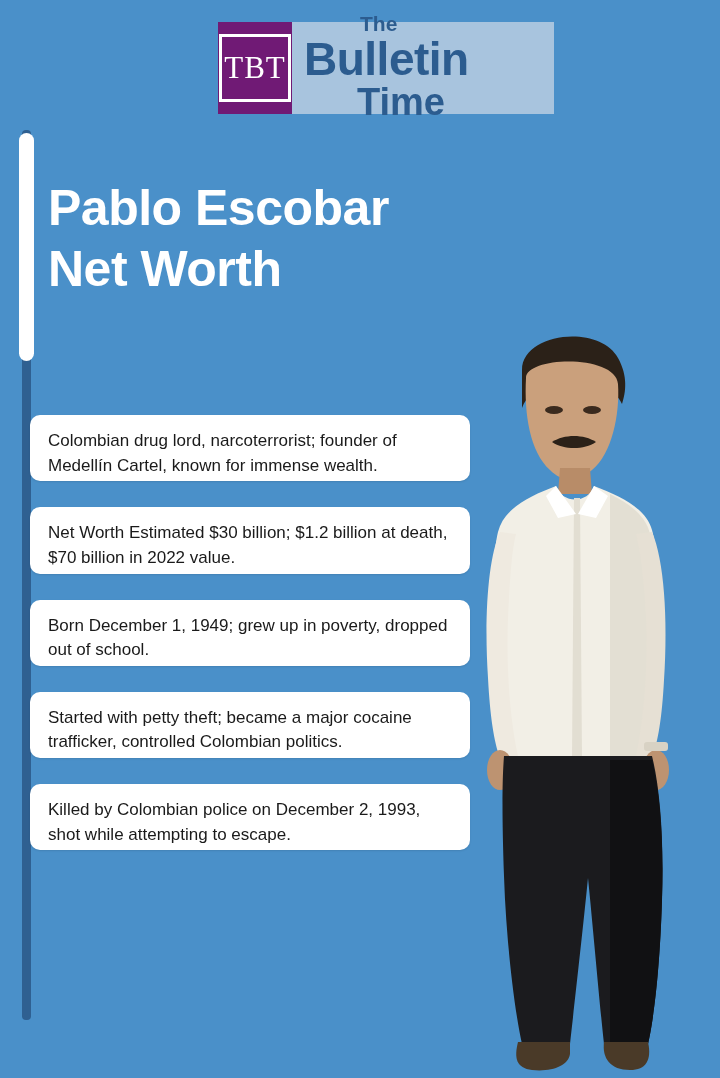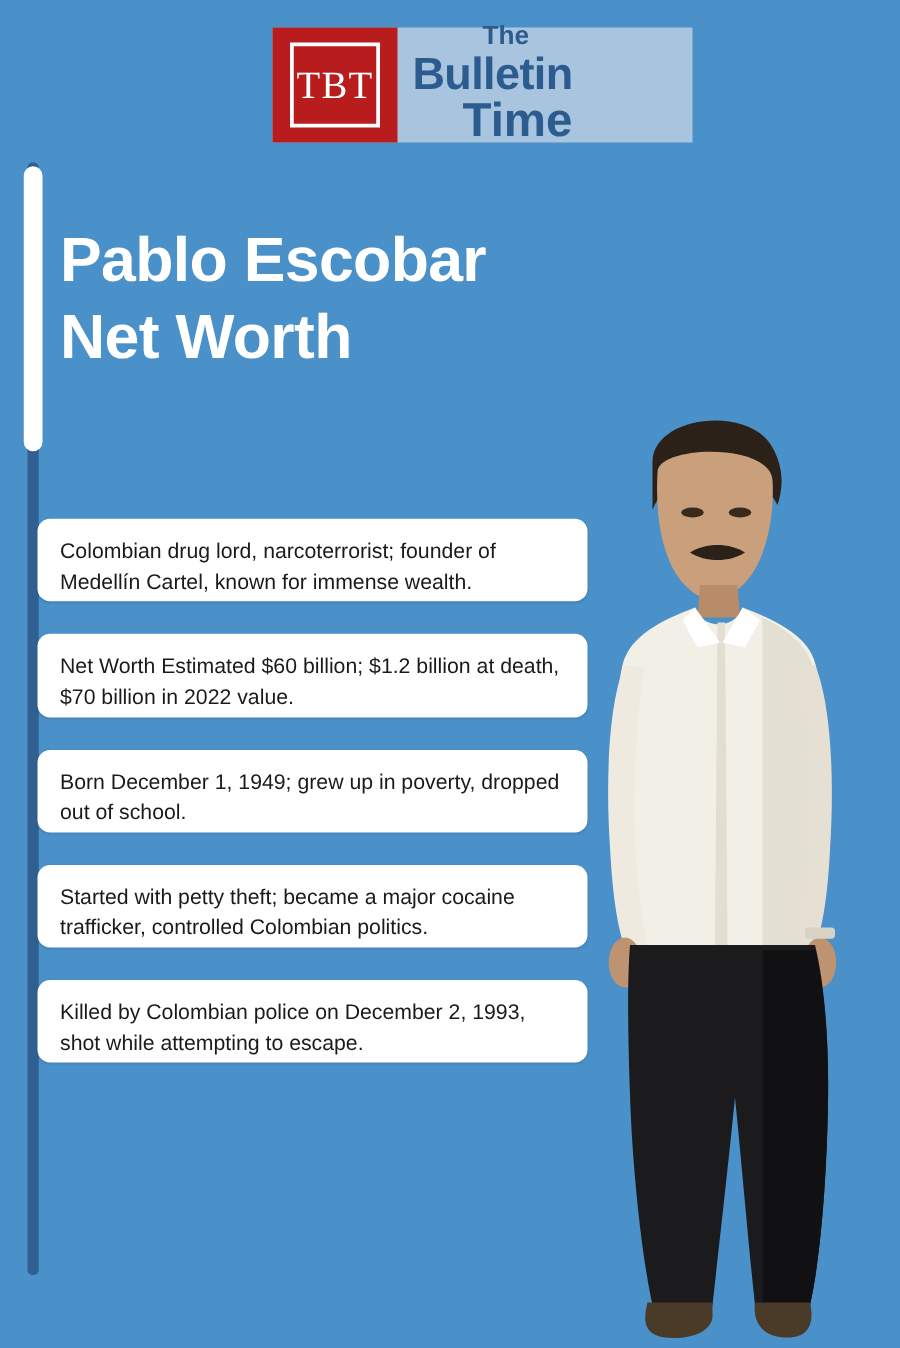--- a/index.html
+++ b/index.html
@@ -26,23 +26,23 @@
     position: absolute;
     top: 22px;
     left: 218px;
     width: 336px;
     height: 92px;
     background: #a8c4de;
     display: flex;
     align-items: center;
   }
   .logo-mark {
-    width: 100px;
+    width: 74px;
     height: 92px;
-    background: #b91c1c;
+    background: #701a75;
     display: flex;
     align-items: center;
     justify-content: center;
     flex: none;
   }
   .logo-mark-inner {
     width: 66px;
     height: 62px;
     border: 3px solid #ffffff;
     display: flex;
@@ -62,21 +62,21 @@
     line-height: 1;
   }
   .logo-text .the {
     font-size: 21px;
     font-weight: 700;
     margin-left: 56px;
     display: block;
     line-height: 1.05;
   }
   .logo-text .bulletin {
-    font-size: 36px;
+    font-size: 46px;
     font-weight: 700;
     display: block;
     letter-spacing: -0.5px;
     line-height: 1.05;
   }
   .logo-text .time {
     font-size: 38px;
     font-weight: 700;
     display: block;
     text-align: center;
@@ -161,21 +161,21 @@
     </div>
   </div>
 
   <div class="rail"></div>
   <div class="rail-head"></div>
 
   <h1 class="title">Pablo Escobar Net Worth</h1>
 
   <div class="cards">
     <div class="card">Colombian drug lord, narcoterrorist; founder of Medellín Cartel, known for immense wealth.</div>
-    <div class="card">Net Worth Estimated $60 billion; $1.2 billion at death, $70 billion in 2022 value.</div>
+    <div class="card">Net Worth Estimated $30 billion; $1.2 billion at death, $70 billion in 2022 value.</div>
     <div class="card">Born December 1, 1949; grew up in poverty, dropped out of school.</div>
     <div class="card">Started with petty theft; became a major cocaine trafficker, controlled Colombian politics.</div>
     <div class="card">Killed by Colombian police on December 2, 1993, shot while attempting to escape.</div>
   </div>
 
   <div class="photo">
     <svg width="260" height="760" viewBox="0 0 260 760" xmlns="http://www.w3.org/2000/svg" aria-hidden="true">
 
       <path d="M62 52 C62 14, 140 6, 158 40 C168 58, 166 74, 162 86 C150 62, 120 56, 92 66 C76 72, 66 78, 62 90 Z" fill="#2b2118"></path>
 

